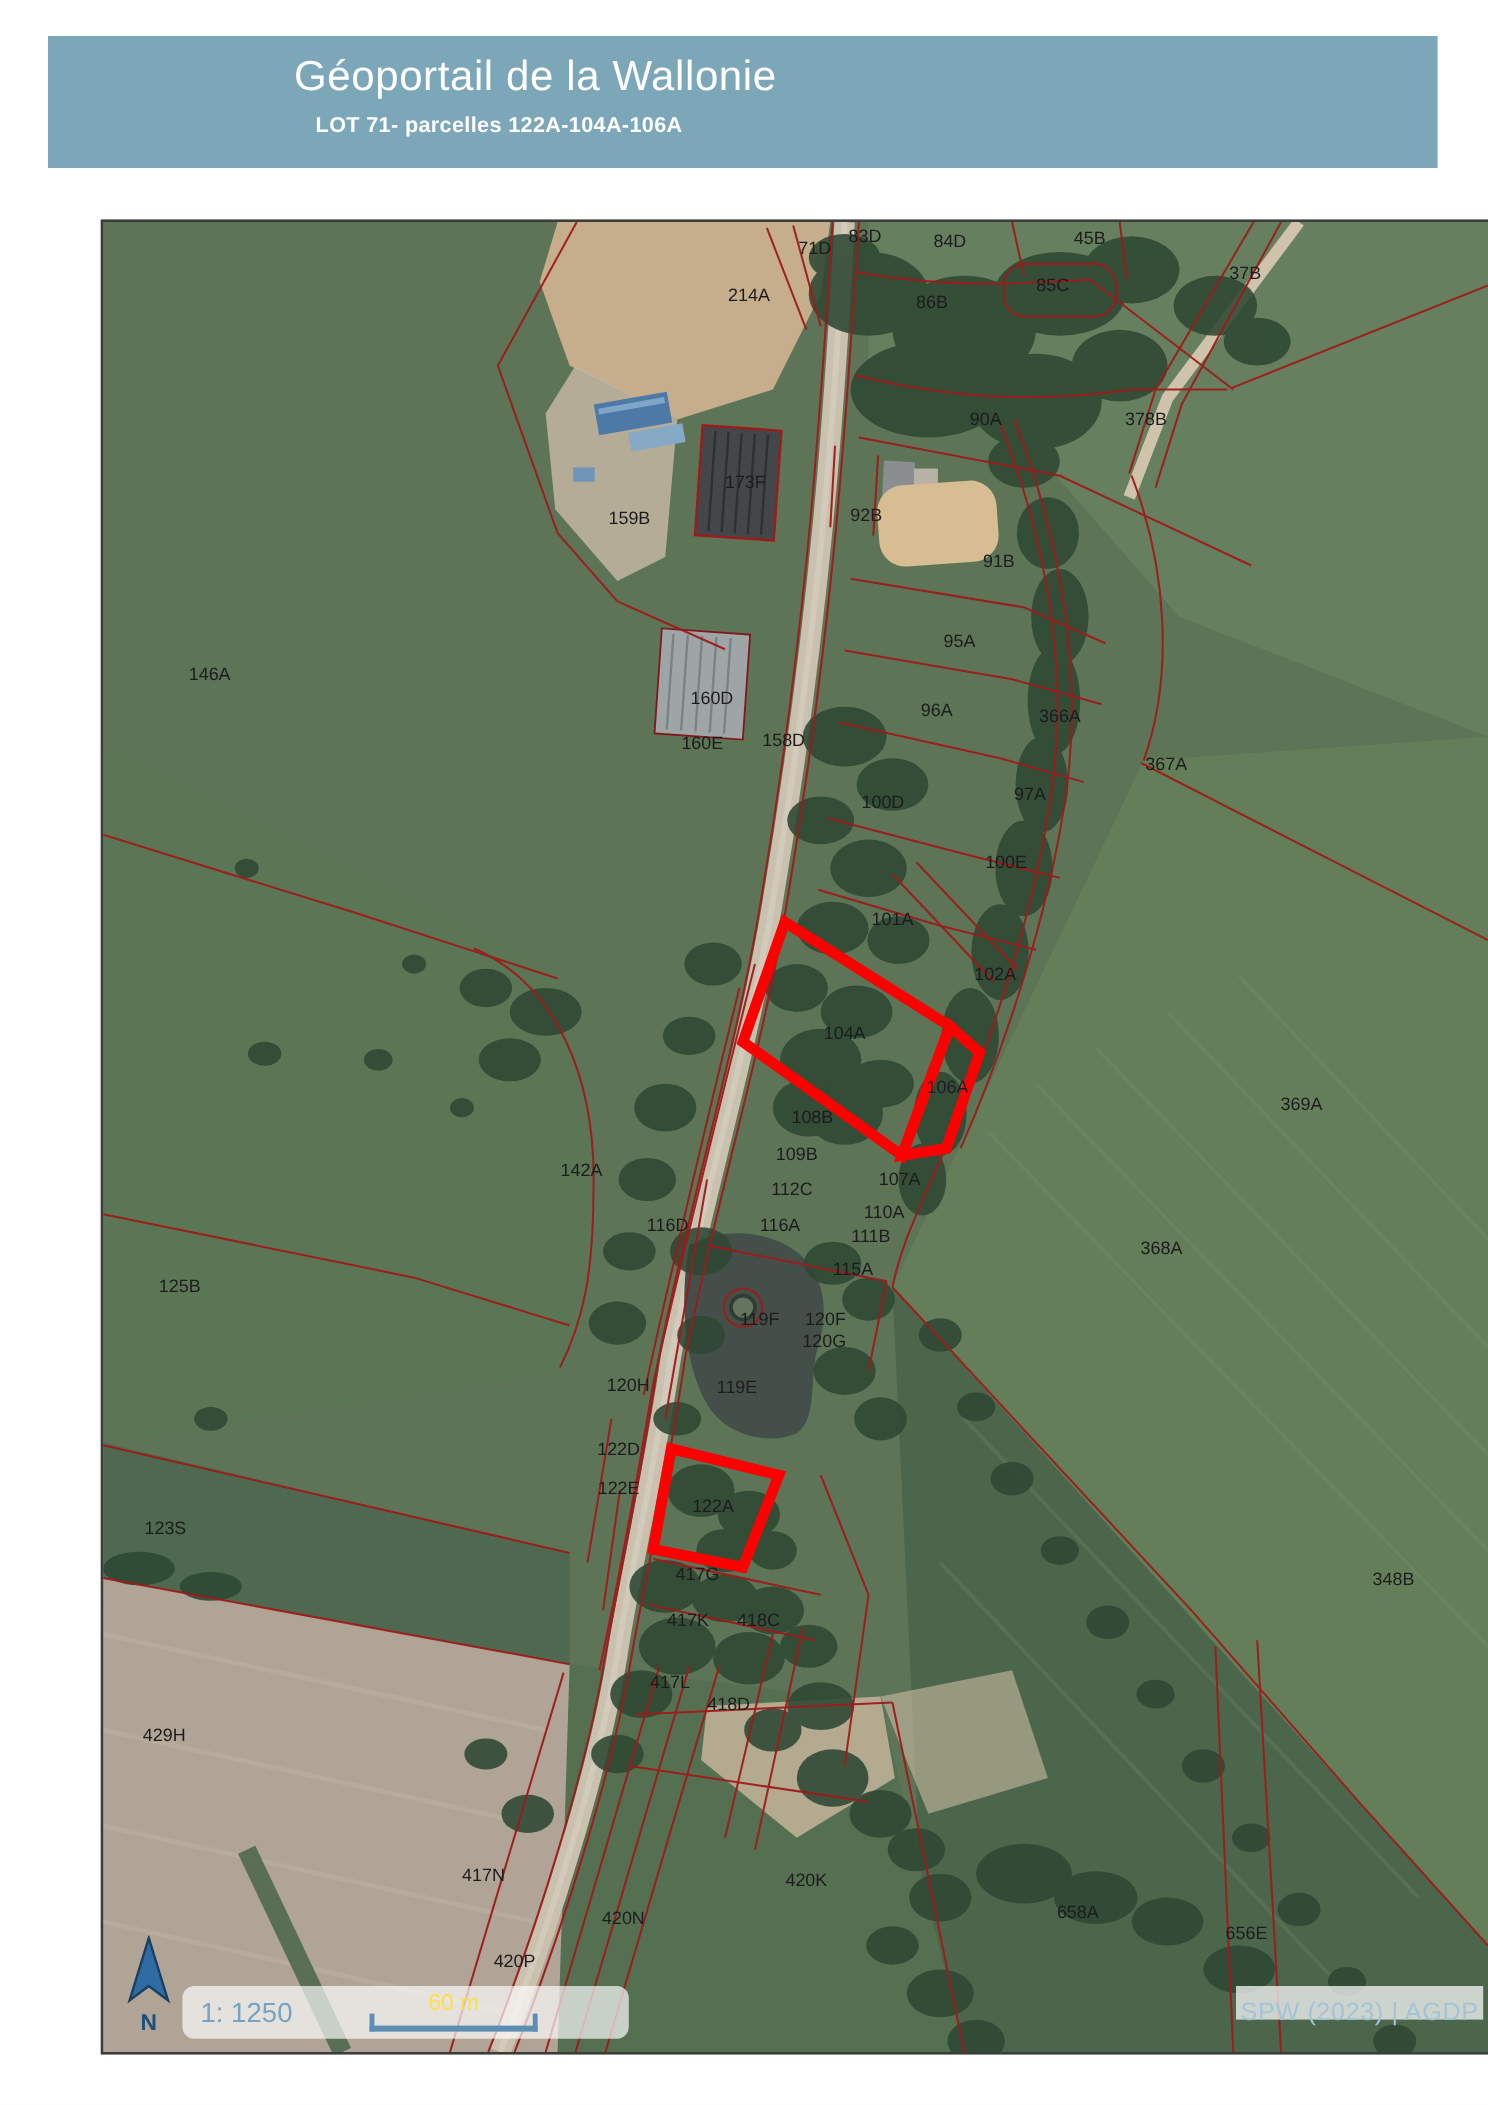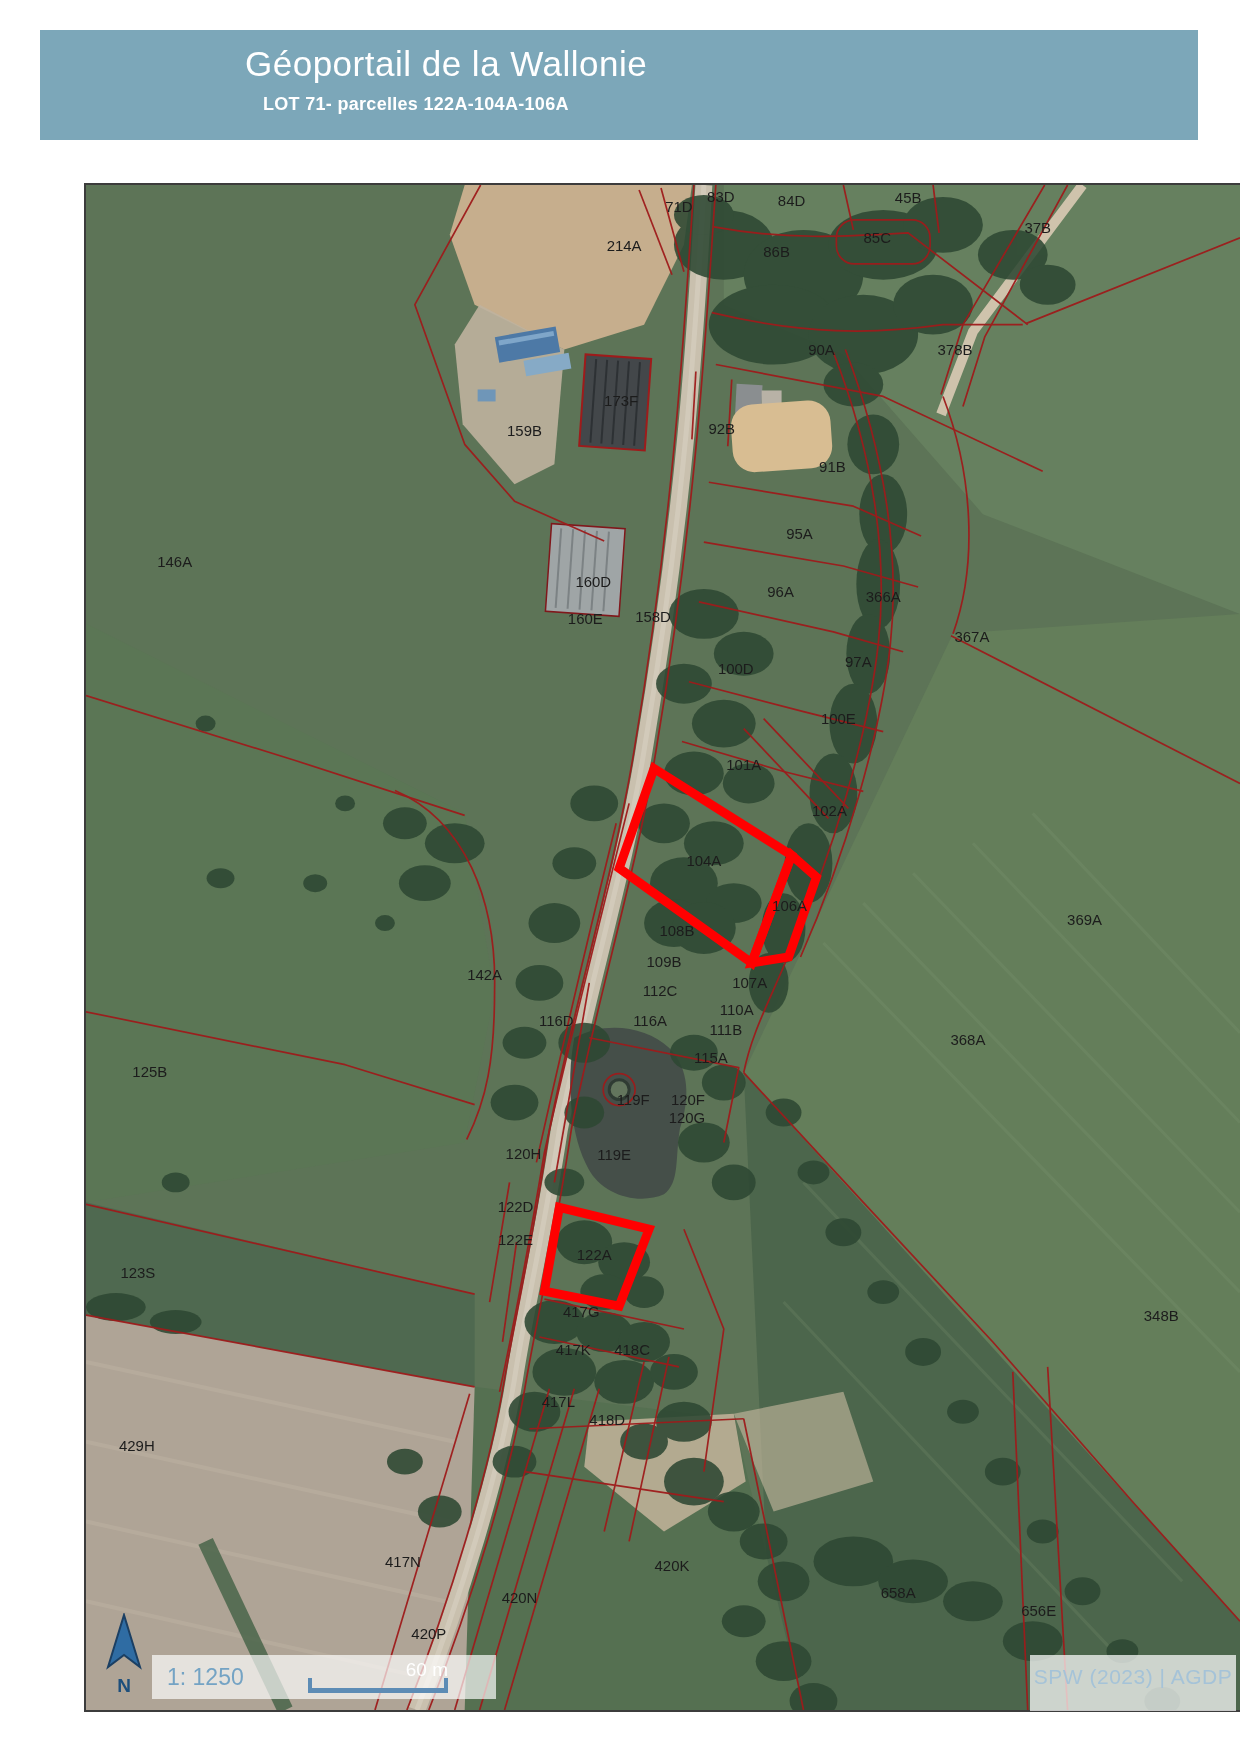--- a/index.html
+++ b/index.html
@@ -17,29 +17,29 @@
   .map{position:absolute;left:40px;top:183px;width:1158px;height:1529px;border:2px solid #3c3c3c;
        box-sizing:border-box;background:#5d7457;margin-left:44px;}
   .map svg.base{position:absolute;left:0;top:0;width:100%;height:100%;}
   #parcel-labels text{font-family:"Liberation Sans","DejaVu Sans",sans-serif;font-size:15px;fill:#1c1c1c;
        text-anchor:middle;}
   #highlight-parcels polygon{fill:none;stroke-width:9;stroke-linejoin:miter;}
   
   .north{position:absolute;left:16px;top:1428px;width:44px;height:84px;}
   .north .nlabel{display:block;text-align:center;color:#1d4f7c;font-weight:700;font-size:19px;margin-top:-2px;}
   
-  .scalebox{position:absolute;left:66px;top:1470px;width:344px;height:44px;background:rgba(255,255,255,0.68);}
+  .scalebox{position:absolute;left:66px;top:1470px;width:372px;height:44px;background:rgba(255,255,255,0.68);border-radius:10px;}
   .scale-ratio{position:absolute;left:15px;top:9px;font-size:23px;color:#74a3c4;}
   .scalebar{position:absolute;left:156px;top:4px;width:140px;height:34px;}
-  .scalebar .dist{display:block;text-align:right;font-size:19px;color:#ffffff;}
+  .scalebar .dist{display:block;text-align:center;font-size:19px;color:#fde047;}
   .scalebar .bracket{position:absolute;left:0;bottom:0;width:140px;height:15px;
        border-left:4px solid #5d8cb5;border-right:4px solid #5d8cb5;border-bottom:5px solid #5d8cb5;
        box-sizing:border-box;}
   
-  .attribution{position:absolute;left:944px;top:1470px;width:206px;height:56px;background:rgba(255,255,255,0.72);
+  .attribution{position:absolute;left:944px;top:1470px;width:206px;height:28px;background:rgba(255,255,255,0.72);
        color:#a5c3d8;font-size:21px;text-align:center;line-height:44px;letter-spacing:0.5px;}
 </style>
 </head>
 <body>
 
 <div class="page">
 
   <div class="header" style="background: rgb(124, 167, 185);">
     <div class="titles">
       <h1>Géoportail de la Wallonie</h1>

